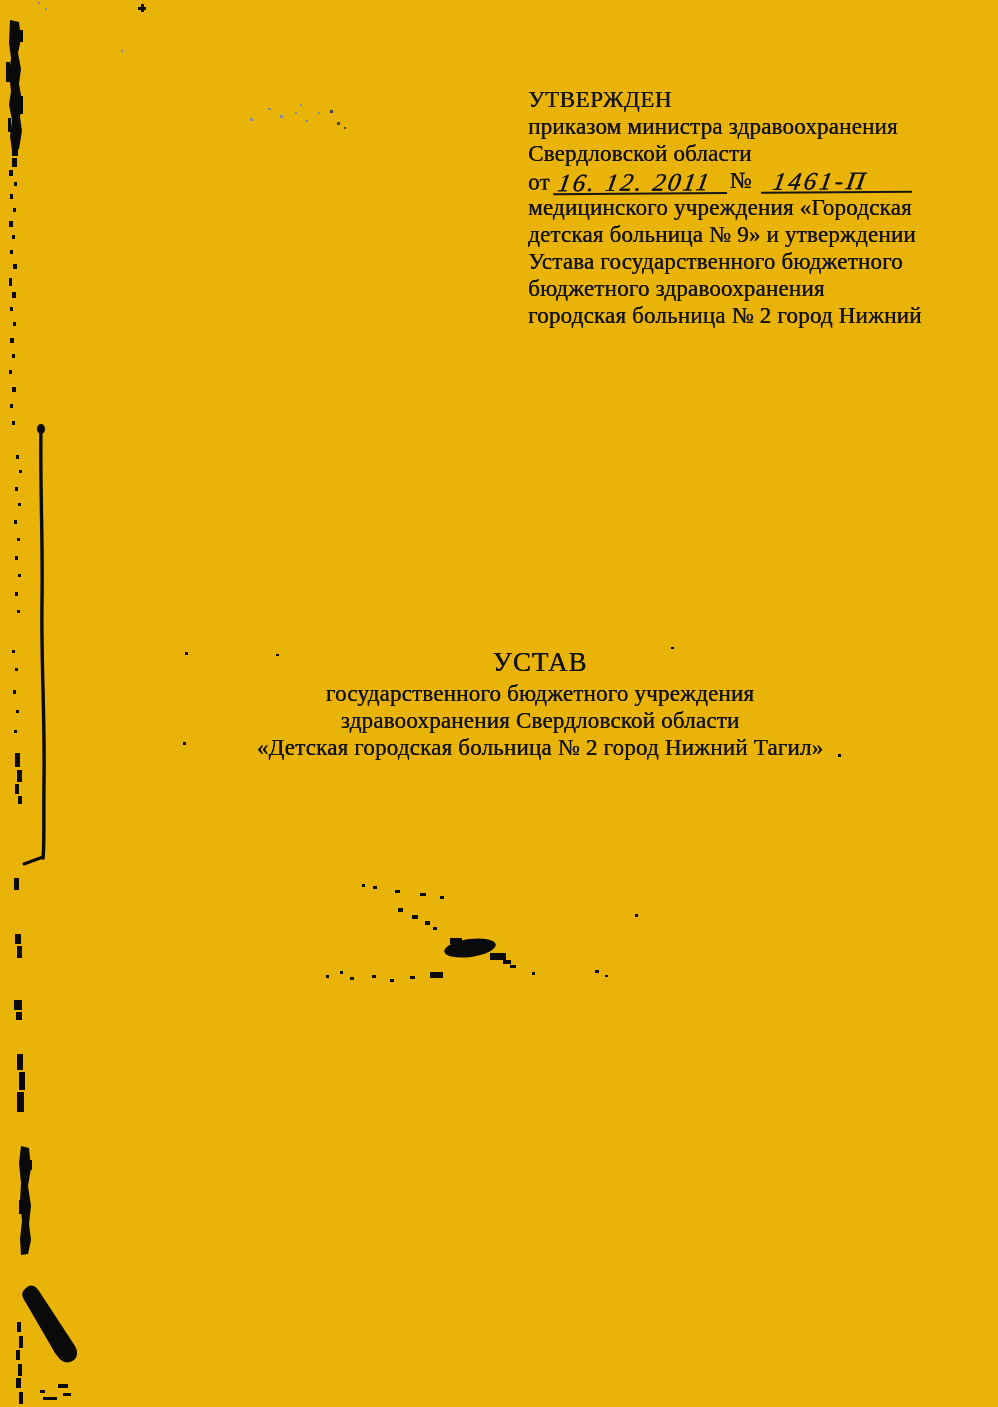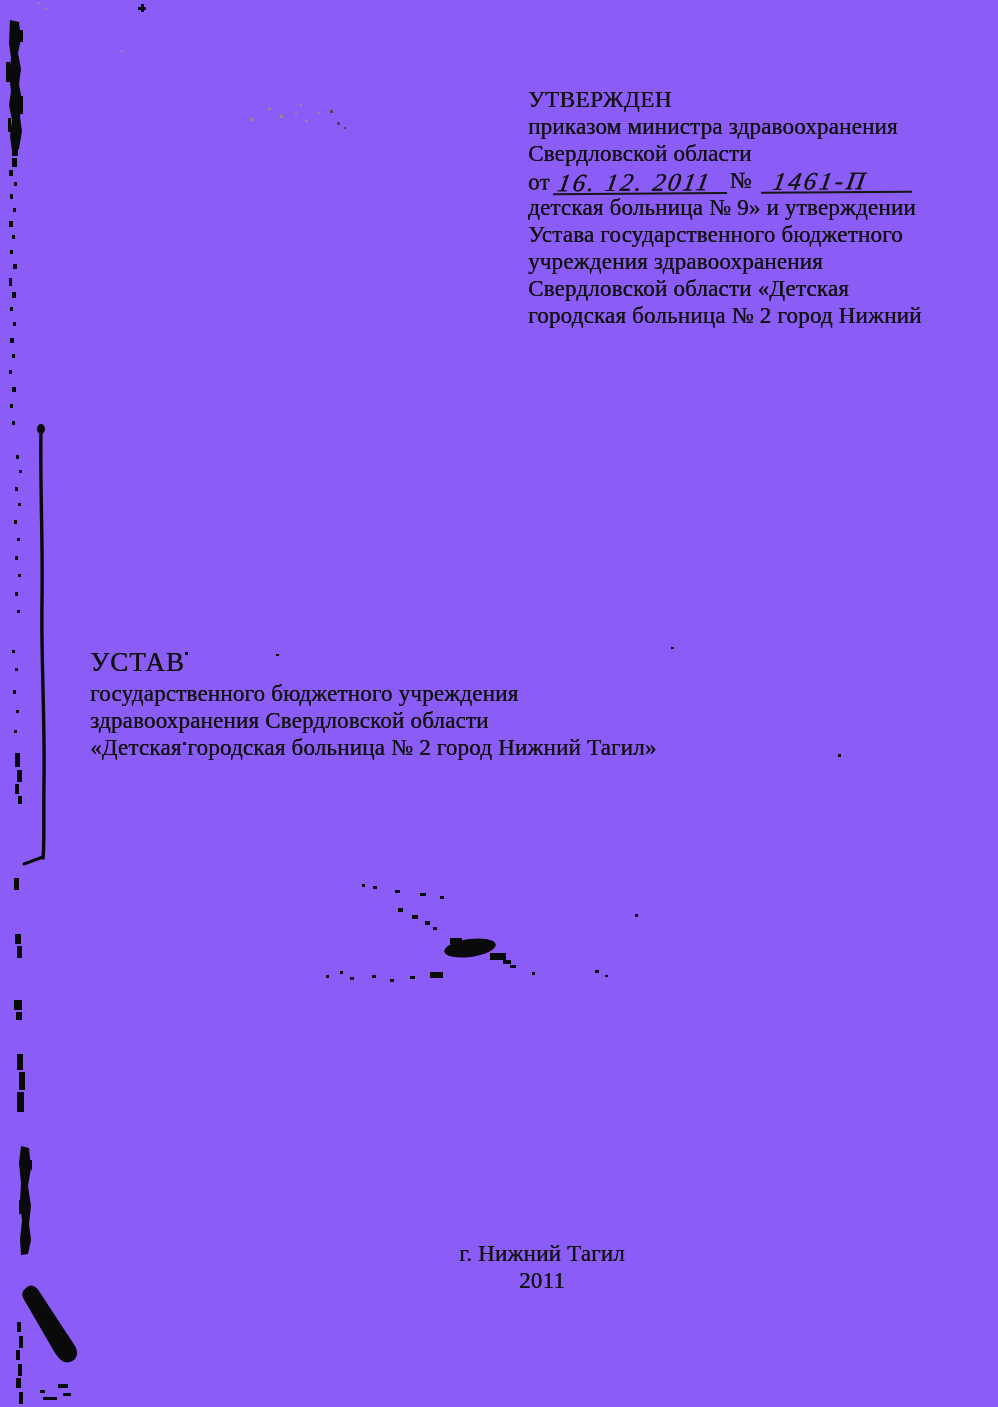--- a/index.html
+++ b/index.html
@@ -2,21 +2,21 @@
 <html><head>
 <meta charset="utf-8">
 <style>
   html,body{margin:0;padding:0;}
   body{
     width:998px;height:1407px;background:#f4f4f2;
     font-family:"Liberation Serif","DejaVu Serif",serif;
     position:relative;overflow:hidden;
   }
   .page{
-    position:absolute;inset:0;background:#8b5cf6;color:#111;
+    position:absolute;inset:0;background:#eab308;color:#111;
   }
   .txt{
     color:#121212;
     text-shadow:0.4px 0 0 currentColor;
     letter-spacing:0.2px;
   }
   
   .approval{
     position:absolute;left:528px;top:86px;width:430px;
     font-size:23px;line-height:27px;
@@ -35,21 +35,21 @@
     position:absolute;bottom:-3px;white-space:nowrap;
     font-style:italic;font-size:25px;letter-spacing:2.5px;
     transform:skewX(-10deg);
     text-shadow:0.5px 0 0 currentColor;
   }
   .u1 .hw{left:5px;}
   .u2 .hw{left:12px;letter-spacing:3px;}
   
   .title-block{
     position:absolute;left:90px;top:645px;width:900px;
-    font-size:23px;line-height:27px;
+    text-align:center;font-size:23px;line-height:27px;
   }
   .title-block .main{font-size:27px;line-height:35px;letter-spacing:1px;}
   
   .footer{
     position:absolute;left:86px;top:1240px;width:912px;
     text-align:center;font-size:23px;line-height:27px;
   }
   .artifacts{position:absolute;inset:0;pointer-events:none;}
 </style>
 </head>
@@ -64,38 +64,34 @@
     <div class="hw-line">
       <span>от</span>
       <span class="uline u1">
         <span class="hw">16. 12. 2011</span>
       </span>
       <span>№</span>
       <span class="uline u2">
         <span class="hw">1461-П</span>
       </span>
     </div>
+    <div class="line">медицинского учреждения «Городская</div>
     <div class="line">детская больница № 9» и утверждении</div>
     <div class="line">Устава государственного бюджетного</div>
-    <div class="line">учреждения здравоохранения</div>
-    <div class="line">Свердловской области «Детская</div>
+    <div class="line">бюджетного здравоохранения</div>
     <div class="line">городская больница № 2 город Нижний</div>
   </div>
 
   <div class="title-block txt">
     <div class="main">УСТАВ</div>
     <div>государственного бюджетного учреждения</div>
     <div>здравоохранения Свердловской области</div>
     <div>«Детская городская больница № 2 город Нижний Тагил»</div>
   </div>
 
-  <div class="footer txt">
-    <div>г. Нижний Тагил</div>
-    <div>2011</div>
-  </div>
 
   <svg class="artifacts" width="998" height="1407" viewBox="0 0 998 1407">
     <g fill="#0a0a0a">
 
       <path d="M10,20 l9,2 2,17 -3,14 3,16 -2,15 3,17 -2,16 2,14 -3,18 -7,2 -2,-15 2,-16 -3,-15 2,-14 -2,-16 2,-17 -2,-15 z"></path>
       <rect x="19" y="30" width="4" height="12"></rect>
       <rect x="6" y="62" width="4" height="20"></rect>
       <rect x="19" y="96" width="4" height="18"></rect>
       <rect x="8" y="118" width="3" height="14"></rect>
       <rect x="12" y="146" width="6" height="10"></rect>

